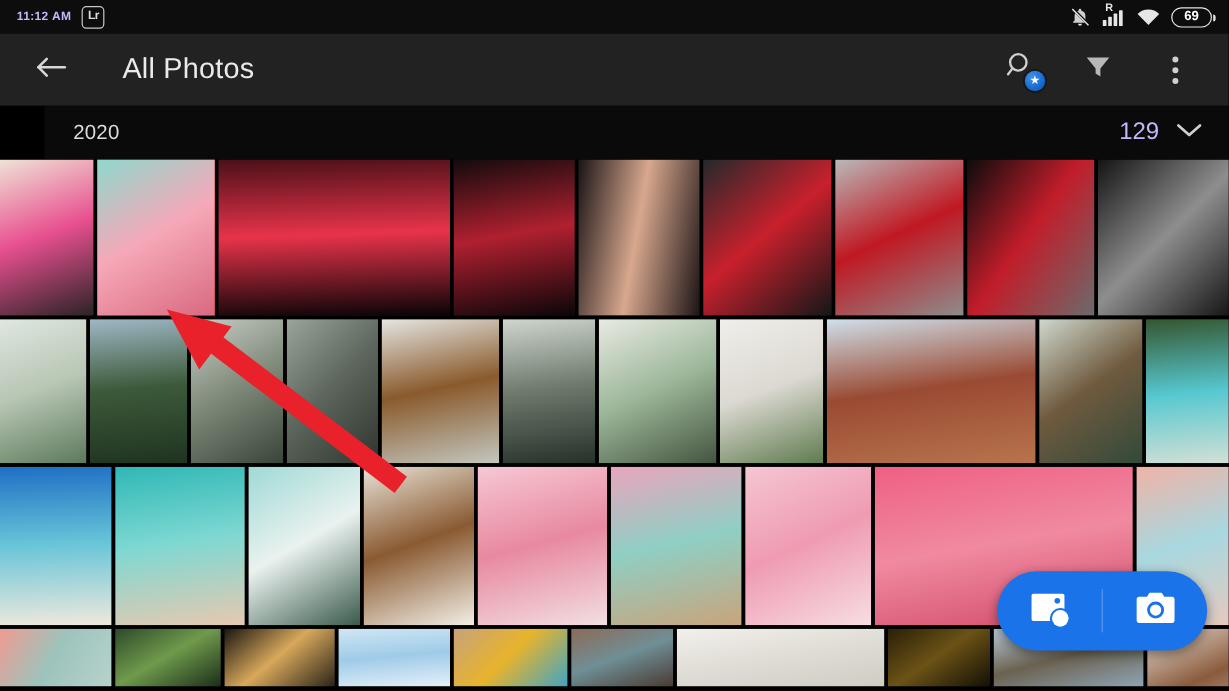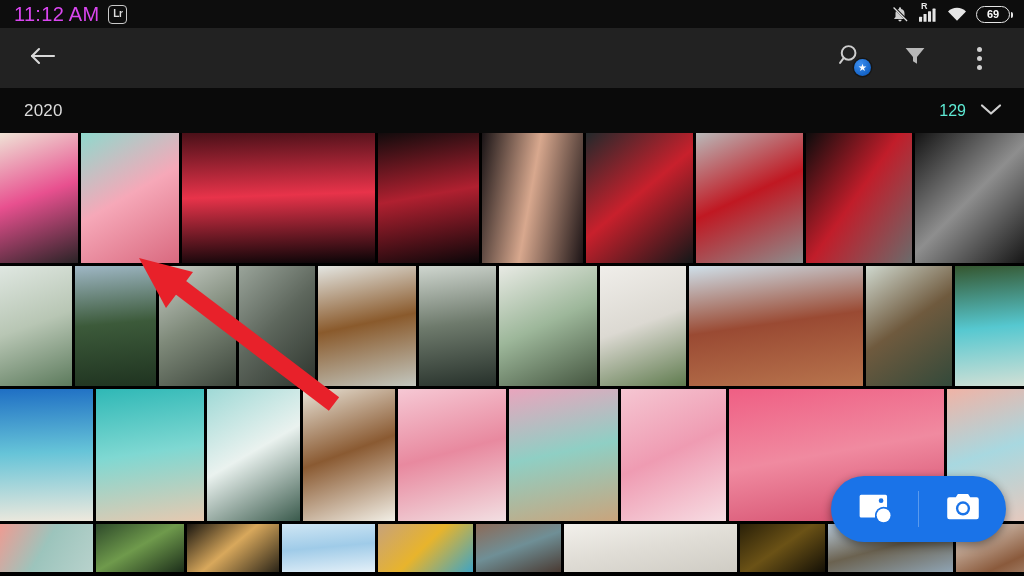--- a/index.html
+++ b/index.html
@@ -12,21 +12,21 @@
   #app { position: relative; width: 1024px; height: 576px; background: #000; overflow: hidden; }
 
   
   .statusbar {
     height: 28px; background: #0d0d0d;
     display: flex; align-items: center; justify-content: space-between;
     padding: 0 14px 0 14px;
     color: #f2f2f2;
   }
   .sb-left { display: flex; align-items: center; gap: 9px; }
-  .sb-clock { font-size: 20px; font-weight: normal; letter-spacing: .3px; color: #d946ef; }
+  .sb-clock { font-size: 10px; font-weight: bold; letter-spacing: .3px; color: #c4b5fd; }
   .lr-badge {
     width: 19px; height: 19px; border: 1.6px solid #c9c9c9; border-radius: 4px;
     display: flex; align-items: center; justify-content: center;
     font-size: 10px; font-weight: bold; color: #dcdcdc; line-height: 1;
     letter-spacing: -.4px;
   }
   .sb-right { display: flex; align-items: center; gap: 9px; }
   .ic { display: block; }
   .batt {
     min-width: 34px; height: 17px; border: 1.8px solid #e6e6e6; border-radius: 9px;
@@ -61,24 +61,25 @@
     box-shadow: 0 0 0 1.5px rgba(0,0,0,.35);
   }
   .kebab { display: flex; flex-direction: column; gap: 4px; align-items: center; }
   .kebab i { width: 5px; height: 5px; border-radius: 50%; background: #d0d0d0; display: block; }
 
   
   .sechead {
     height: 45px; background: #0a0a0a;
     display: flex; align-items: center; padding: 0 22px 0 24px;
     color: #dcdcdc;
+    margin-left: 37px;
   }
   .sechead .year { font-size: 17px; letter-spacing: .2px; }
   .sechead .right { margin-left: auto; display: flex; align-items: center; gap: 14px; cursor: pointer; }
-  .sechead .count { font-size: 16px; color: #5eead4; }
+  .sechead .count { font-size: 20px; color: #c4b5fd; }
 
   
   .grid { background: #000; }
   .grow { display: flex; gap: 3px; margin-bottom: 3px; }
   .cell { position: relative; overflow: hidden; flex: 0 0 auto; background: #111; }
   .cell .ph { position: absolute; inset: 0; }
   .cell.sel { outline: 5px solid #ea2027; outline-offset: -5px; z-index: 5; }
 
   
   .arrow-layer { position: absolute; left: 0; top: 0; width: 1024px; height: 576px; pointer-events: none; z-index: 20; }
@@ -137,20 +138,21 @@
 
   <div class="appbar">
     <div class="back-btn">
       <span>
         <svg width="28" height="24" viewBox="0 0 28 24" fill="none" stroke="#d8d8d8" stroke-width="2.1" stroke-linecap="round" stroke-linejoin="round">
           <path d="M25 12H3"></path>
             <path d="M10 5 3 12l7 7"></path>
         </svg>
       </span>
     </div>
+    <div class="appbar-title">All Photos</div>
 
     <div class="appbar-actions">
       <div class="act">
         <span>
           <svg width="27" height="27" viewBox="0 0 26 26" fill="none" stroke="#cfcfcf" stroke-width="1.9" stroke-linecap="round">
             <circle cx="10.2" cy="9.6" r="6.6"></circle>
             <path d="M5.4 14.6 2 19.2"></path>
           </svg>
         </span>
         <span class="star-badge">★</span>

